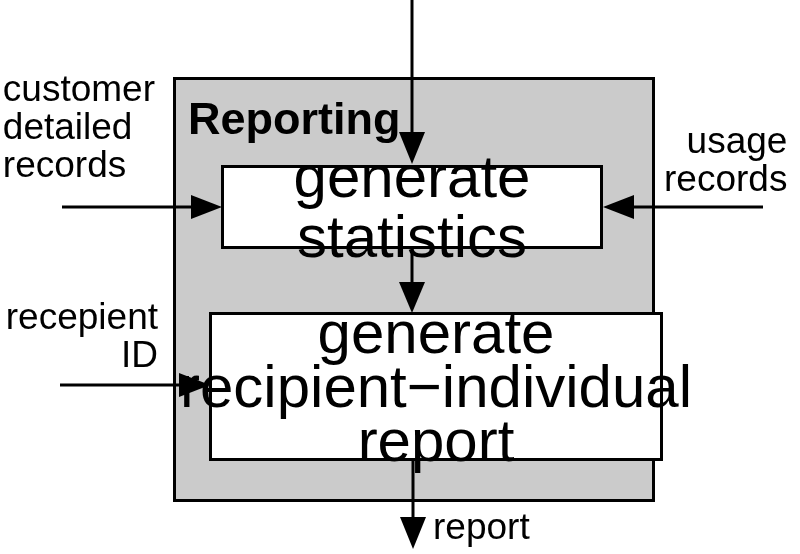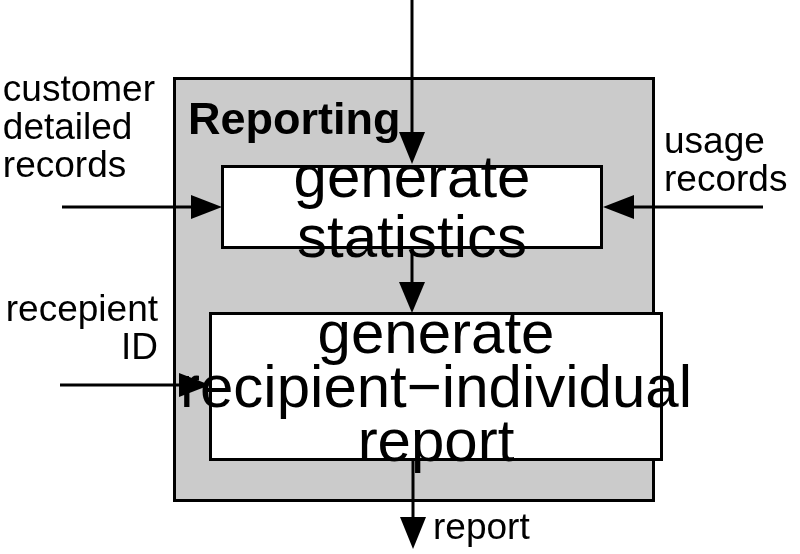--- a/index.html
+++ b/index.html
@@ -49,22 +49,22 @@
   .pbox span { white-space: pre-line; }
   .box2 span { line-height: 0.9; }
   .lbl {
     position: absolute;
     font-size: 37px;
     line-height: 38px;
     white-space: pre-line;
   }
   .lbl-metered   { left: 426px; top: -1px;  text-align: left; }
   .lbl-customer  { right: 645px; top: 70px; }
-  .lbl-usage     { left: 664px; top: 122px; text-align: left; }
-  .lbl-recipient { right: 642px; top: 290px; text-align: right; }
+  .lbl-usage     { left: 664px; top: 122px; text-align: right; }
+  .lbl-recipient { right: 642px; top: 298px; text-align: right; }
   .lbl-report    { left: 433px; top: 508px; text-align: left; }
   .arrows {
     position: absolute;
     left: 0; top: 0;
     width: 800px; height: 554px;
     pointer-events: none;
   }
   .arrows line {
     stroke: var(--stroke, #000000);
     stroke-width: 3;

